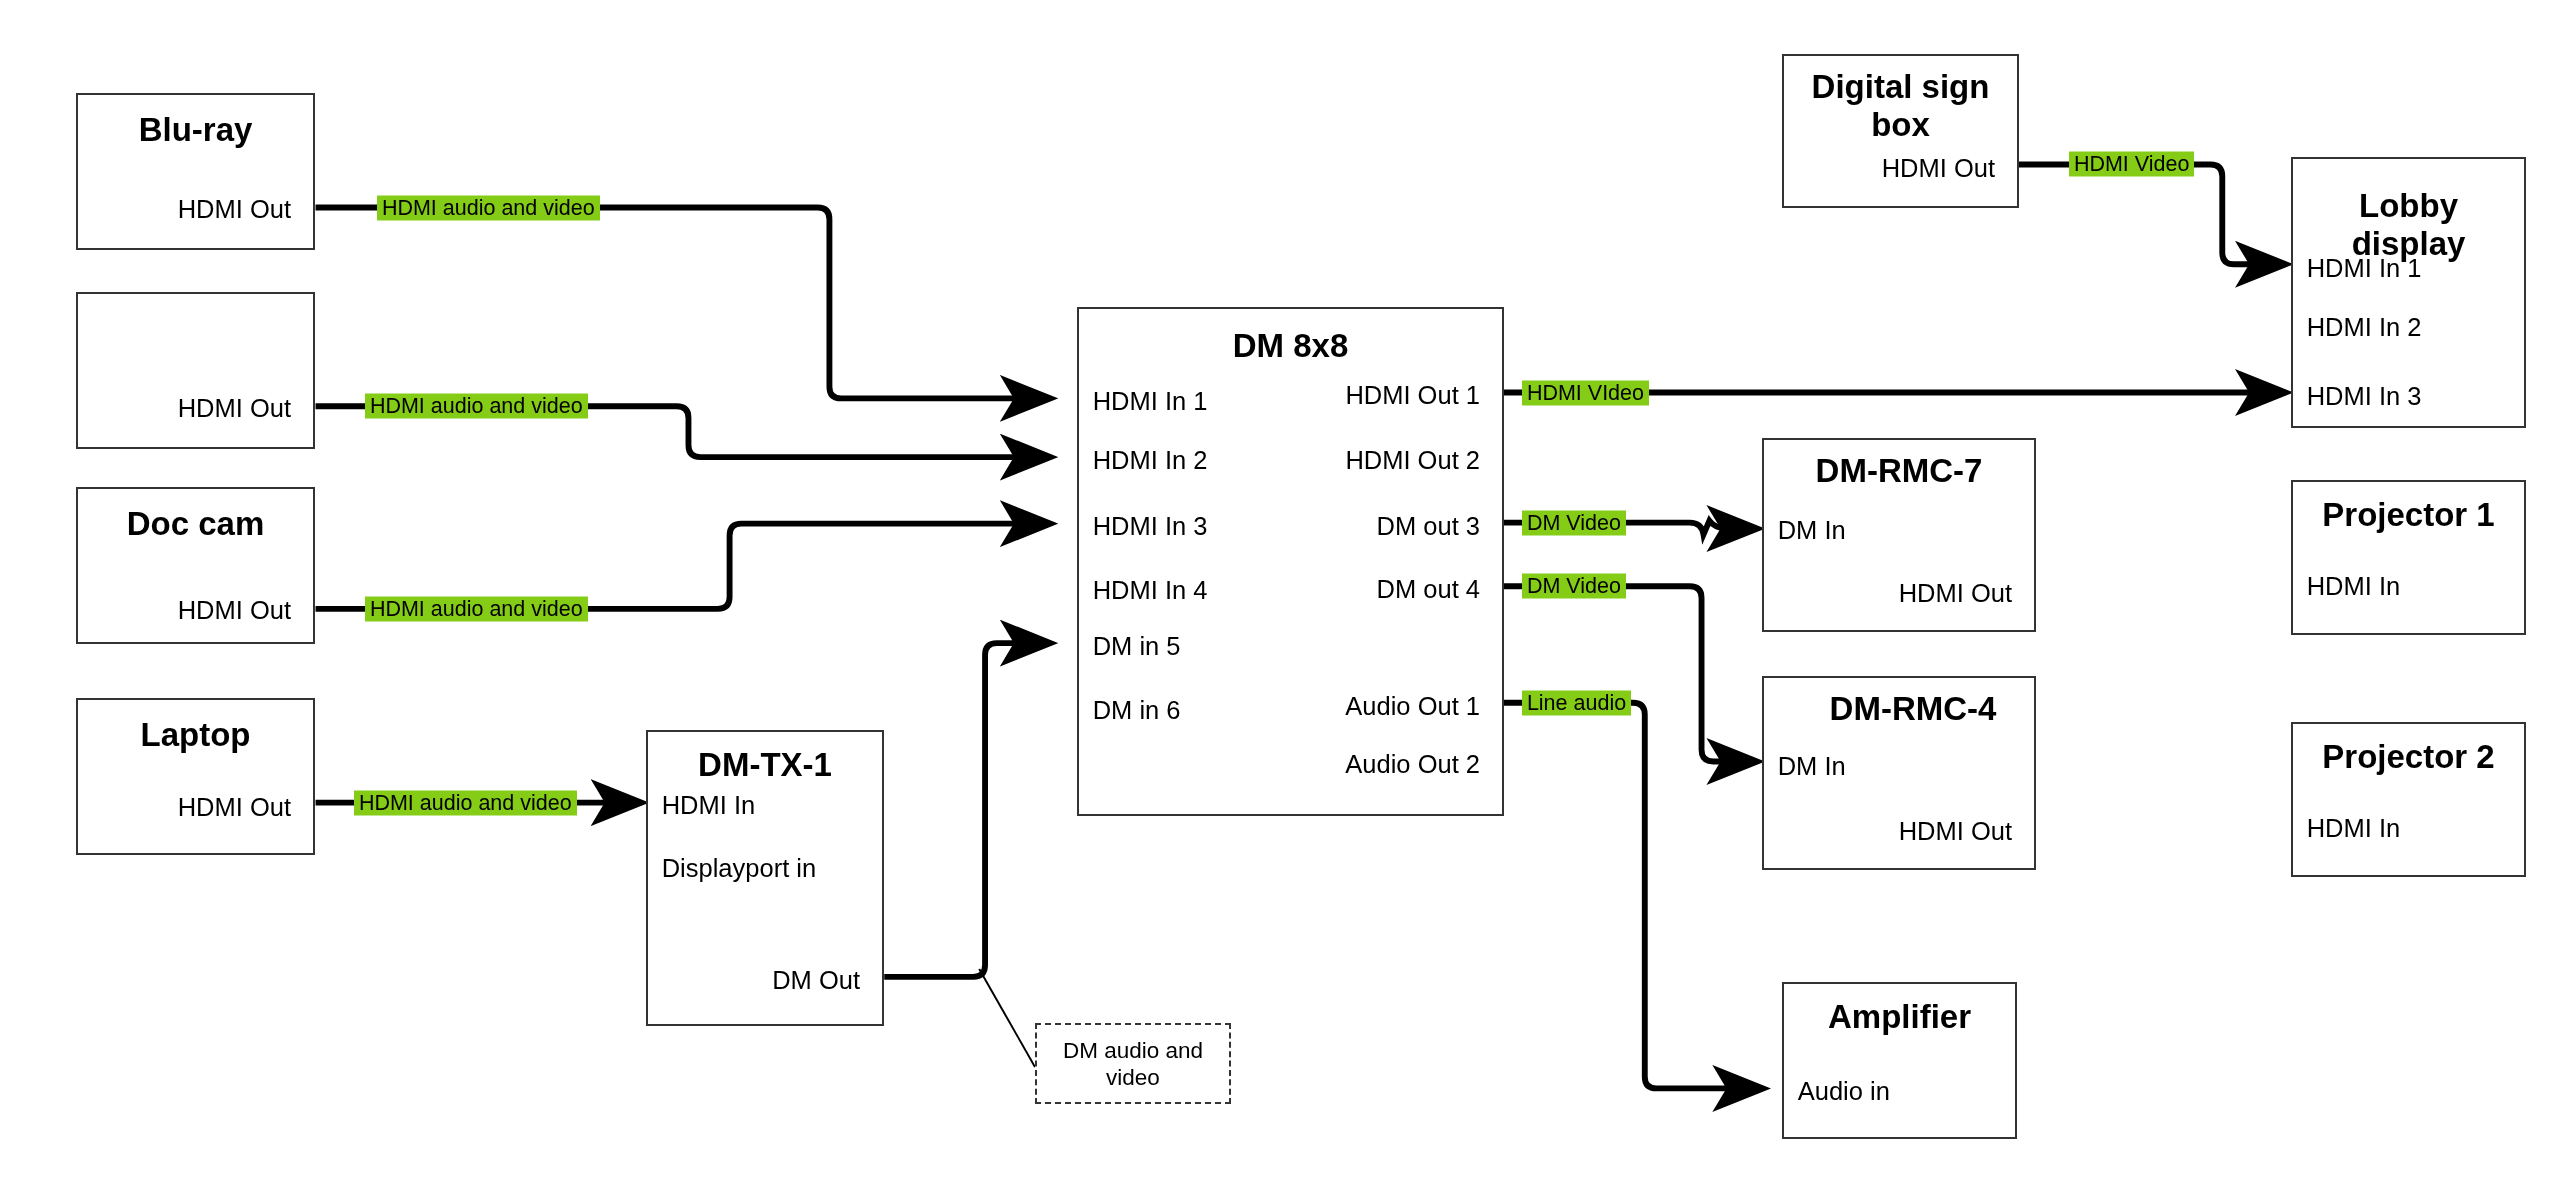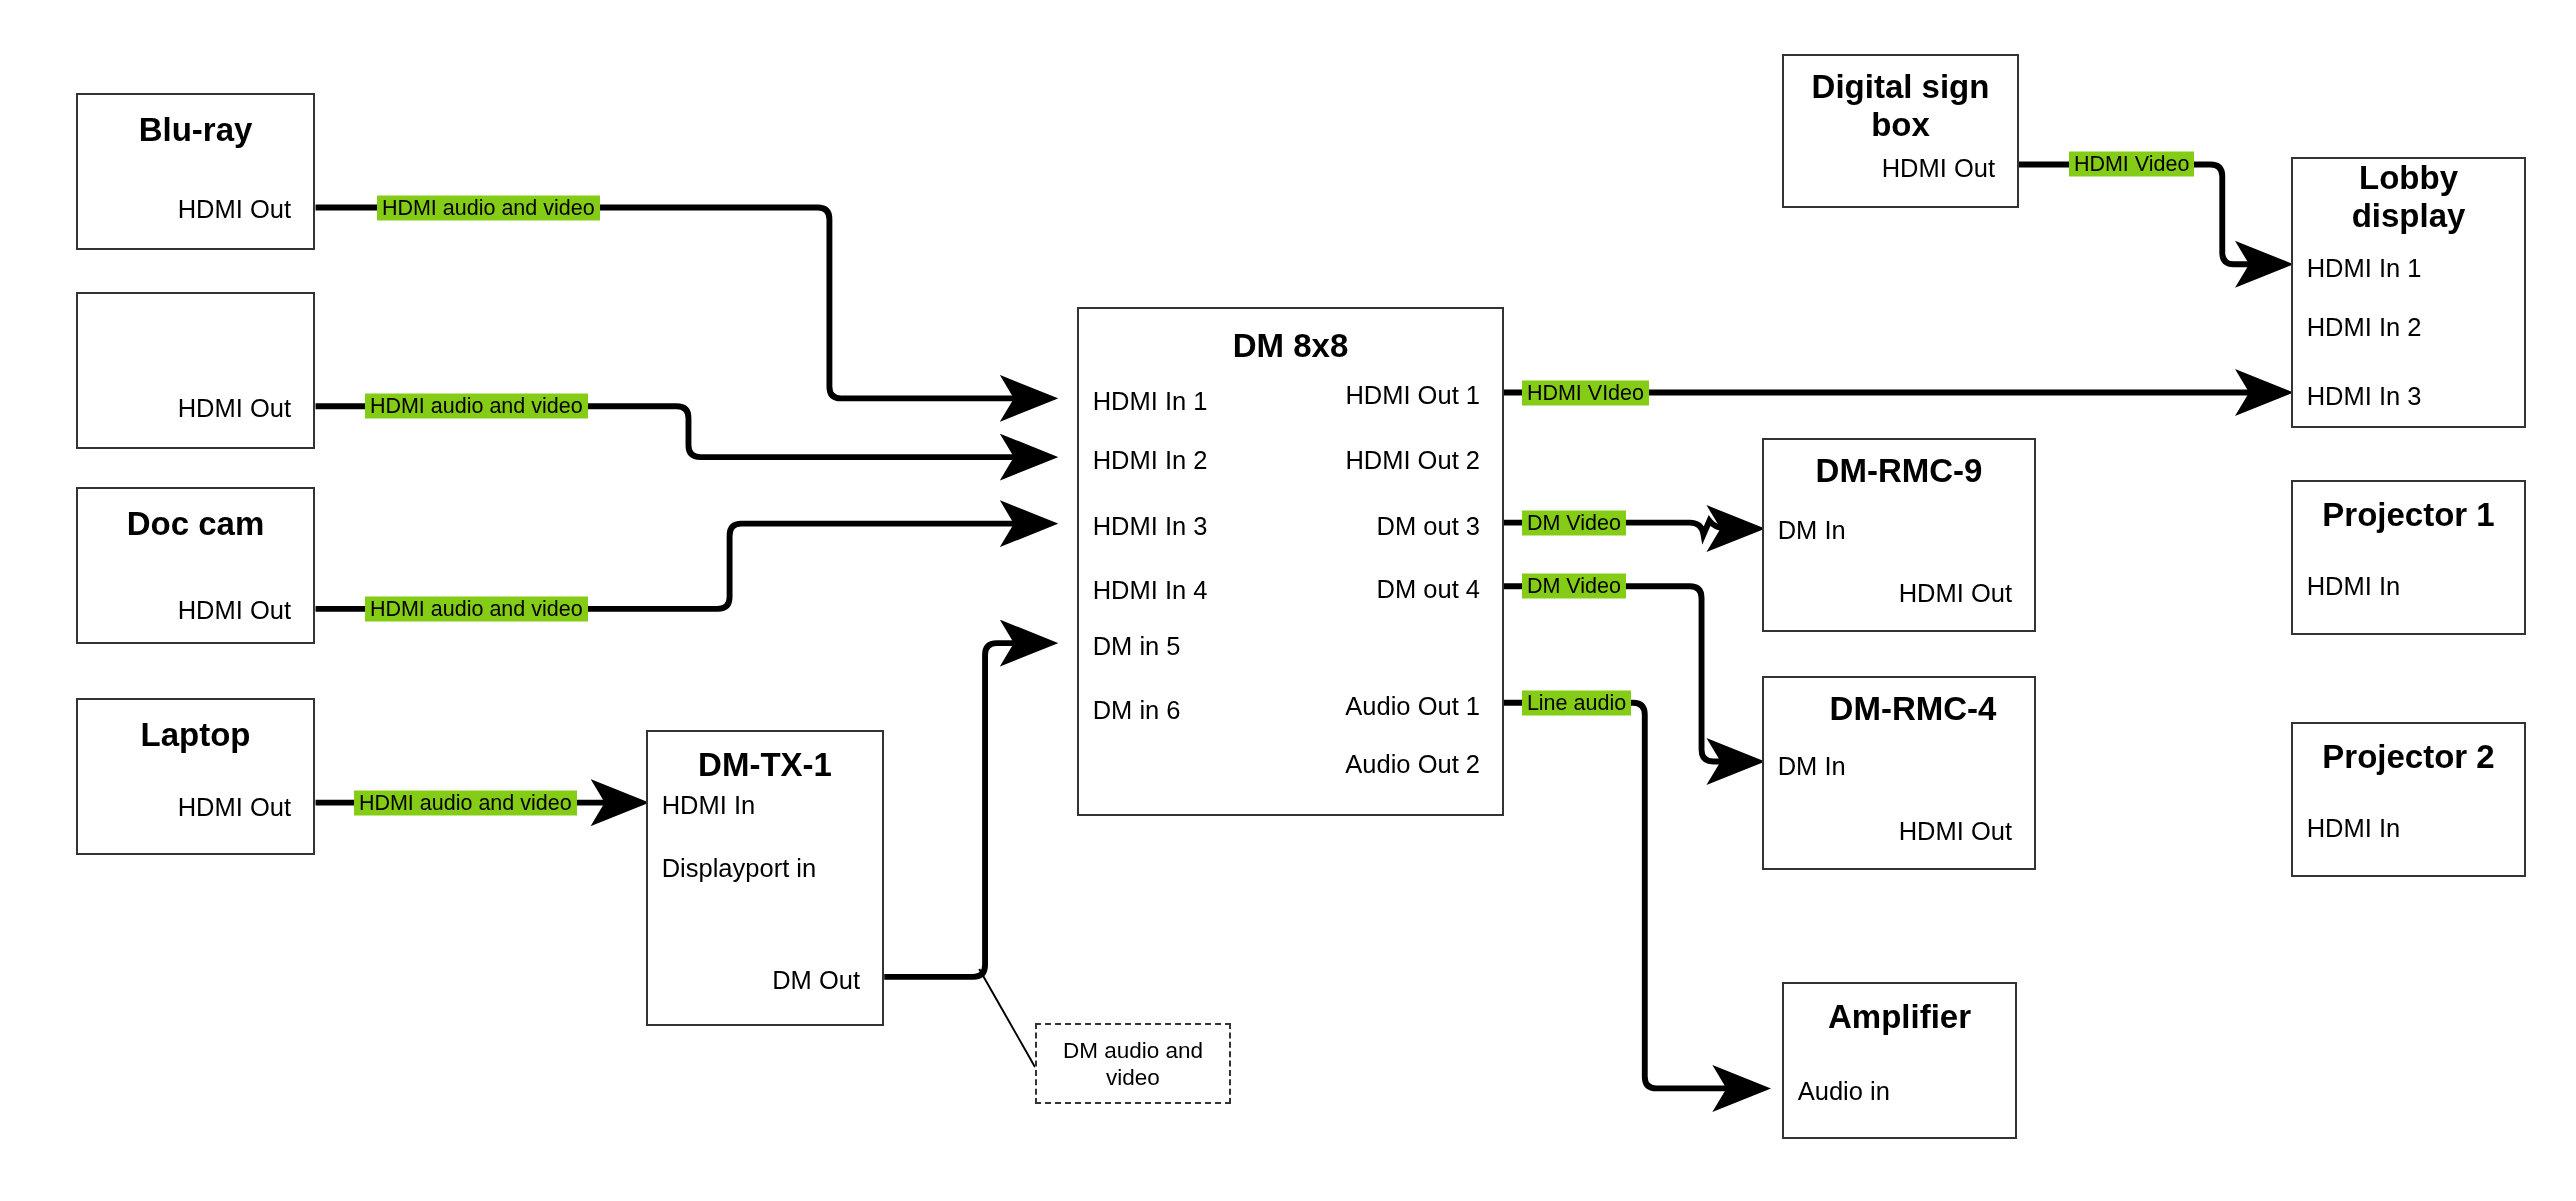--- a/index.html
+++ b/index.html
@@ -153,29 +153,29 @@
 video</div>
   </div>
 
   <div class="node" style="left:1782px; top:54px; width:237px; height:154px;">
     <div class="node-title" style="margin-top:11.7px;">Digital sign
 box</div>
     <div class="port right" style="top:98px;">HDMI Out</div>
   </div>
 
   <div class="node" style="left:2291px; top:157px; width:235px; height:271px;">
-    <div class="node-title" style="margin-top:0;">Lobby
+    <div class="node-title" style="margin-top:28px;">Lobby
 display</div>
     <div class="port left" style="top:95px;">HDMI In 1</div>
     <div class="port left" style="top:154px;">HDMI In 2</div>
     <div class="port left" style="top:223px;">HDMI In 3</div>
   </div>
 
   <div class="node" style="left:1762px; top:438px; width:274px; height:194px;">
-    <div class="node-title" style="margin-top:11.7px;">DM-RMC-9</div>
+    <div class="node-title" style="margin-top:11.7px;">DM-RMC-7</div>
     <div class="port left" style="top:76px;">DM In</div>
     <div class="port right" style="top:139px;">HDMI Out</div>
   </div>
 
   <div class="node" style="left:2291px; top:480px; width:235px; height:155px;">
     <div class="node-title" style="margin-top:13.7px;">Projector 1</div>
     <div class="port left" style="top:90px;">HDMI In</div>
   </div>
 
   <div class="node" style="left:1762px; top:676px; width:274px; height:194px;">

